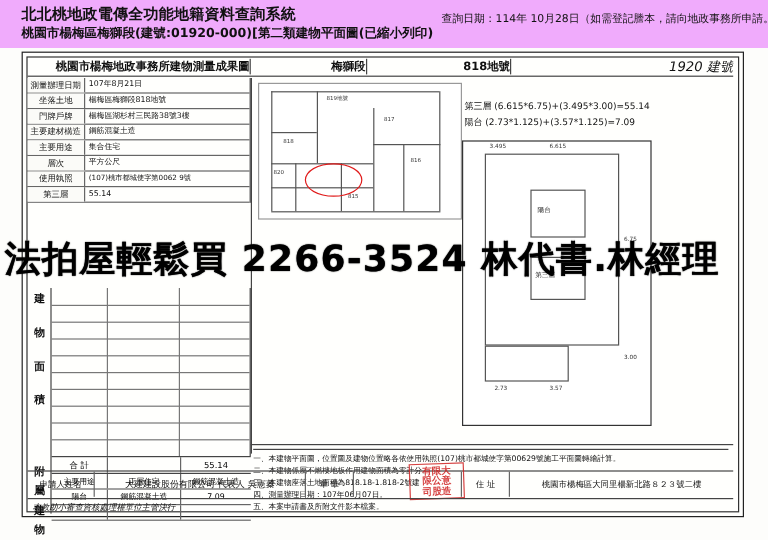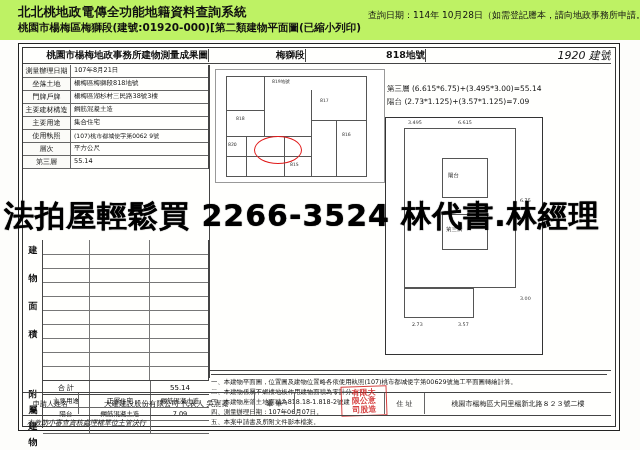--- a/index.html
+++ b/index.html
@@ -20,21 +20,21 @@
     height: 450px;
     background: #fdfdfb;
   }
 
   
   .app-header {
     position: absolute;
     left: 0; top: 0;
     width: 640px;
     height: 40px;
-    background: #bef264;
+    background: #f0abfc;
   }
   .app-title {
     position: absolute;
     left: 18px; top: 4px;
     font-size: 12.5px;
     font-weight: bold;
     color: #111;
     letter-spacing: 0.2px;
     white-space: nowrap;
   }
@@ -426,26 +426,26 @@
       </div>
       <div class="attr-row">
         <div class="attr-label">主要建材構造</div>
         <div class="attr-value">鋼筋混凝土造</div>
       </div>
       <div class="attr-row">
         <div class="attr-label">主要用途</div>
         <div class="attr-value">集合住宅</div>
       </div>
       <div class="attr-row">
+        <div class="attr-label">層次</div>
+        <div class="attr-value">平方公尺</div>
+      </div>
+      <div class="attr-row">
         <div class="attr-label">使用執照</div>
         <div class="attr-value small">(107)桃市都城使字第0062 9號</div>
-      </div>
-      <div class="attr-row">
-        <div class="attr-label">層次</div>
-        <div class="attr-value">平方公尺</div>
       </div>
       <div class="attr-row">
         <div class="attr-label">第三層</div>
         <div class="attr-value">55.14</div>
       </div>
     </div>
 
     <div class="vert-col">
       <div class="vert-block" style="top:6px;">
         <div class="vert-char">建</div>

